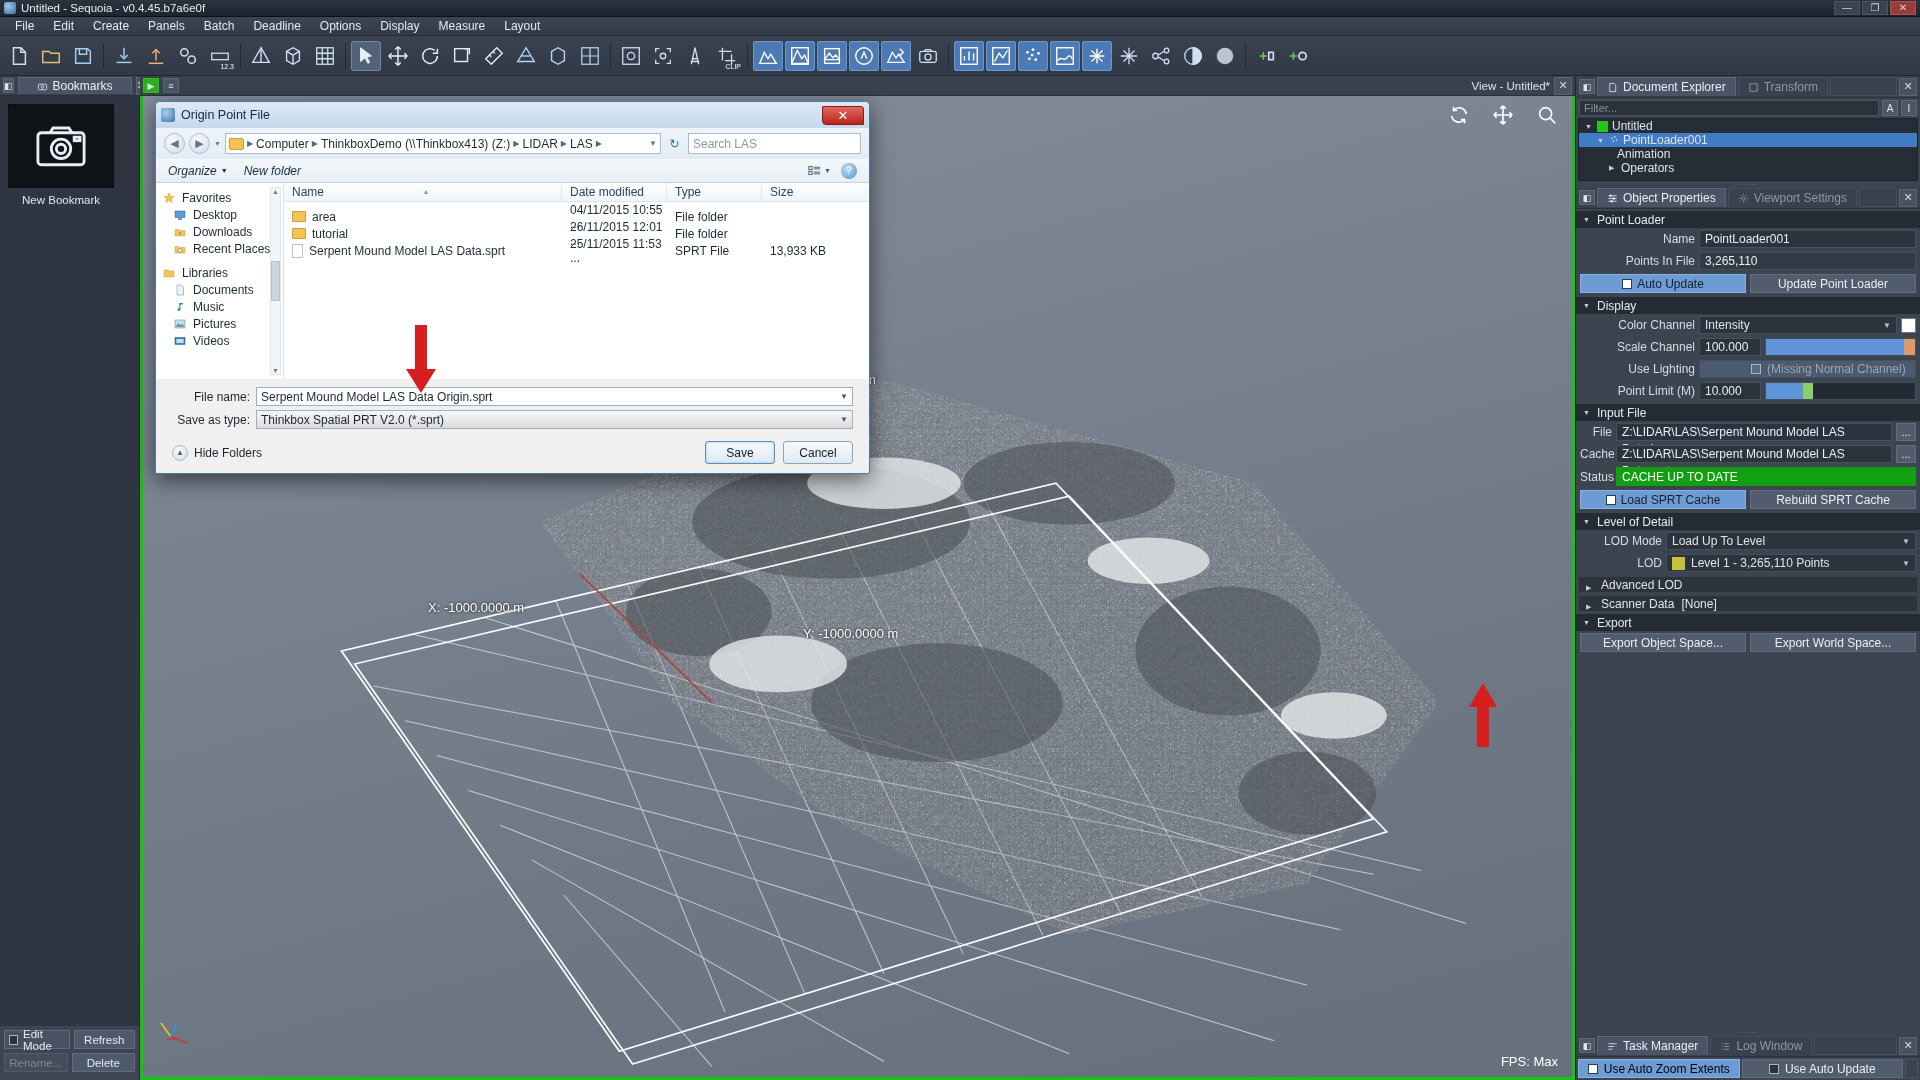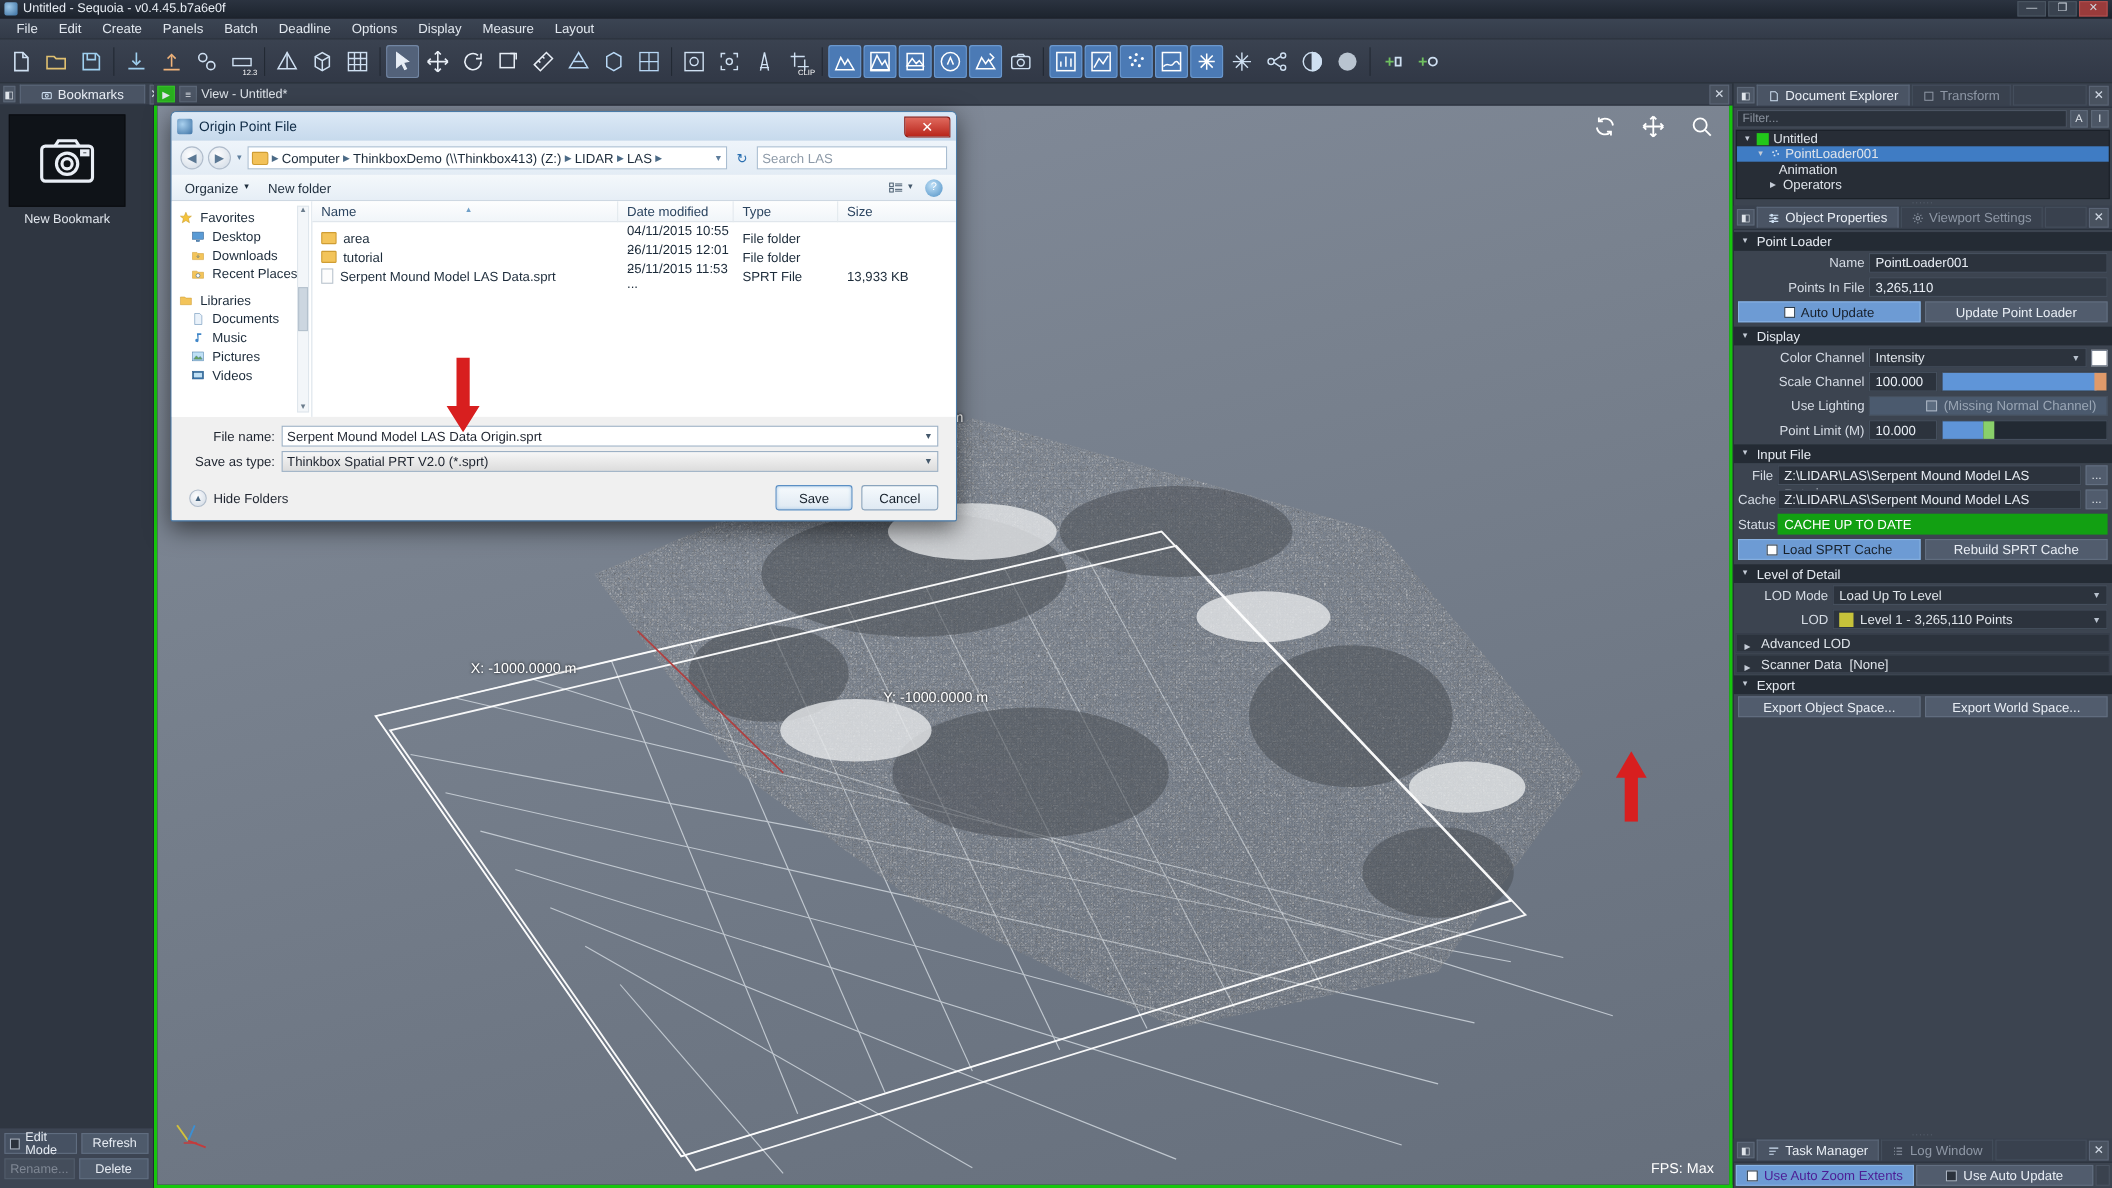--- a/index.html
+++ b/index.html
@@ -54,21 +54,21 @@
   .lbtn{flex:1;height:19px;background:#4e5a6b;border:1px solid #606d80;
     font-size:11.5px;display:flex;align-items:center;justify-content:center;color:#e6ebf2;}
   .lbtn.dis{color:#7f8794;background:#444d5b;border-color:#525c6b;}
   .lbtn.chk{justify-content:flex-start;padding-left:4px;gap:5px;background:#465162;}
   .cbx{width:10px;height:10px;border:1px solid #aab4c2;background:#2b323c;display:inline-block;}
 
   
   .viewcol{flex:1;display:flex;flex-direction:column;background:#2f3641;}
   .viewhdr{height:20px;display:flex;align-items:center;background:#39414e;
     border-bottom:1px solid #2a313c;padding:0 3px;gap:4px;font-size:11.5px;}
-  .viewhdr .vtitle{flex:1;text-align:left;}
+  .viewhdr .vtitle{flex:1;text-align:right;}
   .green{background:#2ab01f !important;border-color:#35c028 !important;}
   .viewport{flex:1;position:relative;border:3px solid #16c60c;border-top:none;
     background:linear-gradient(160deg,#7b8595 0%,#717b8c 40%,#6d7casdf 60%,#69737f 100%);
     overflow:hidden;}
   .vp-inner{position:absolute;inset:0;
     background:linear-gradient(165deg,#848d9c 0%,#79828f 35%,#6e7784 70%,#666f7c 100%);}
   .vp-icons{position:absolute;top:8px;right:14px;display:flex;gap:22px;}
   .vp-icons svg{width:22px;height:22px;}
   .axislbl{position:absolute;color:#fff;font-size:13px;text-shadow:0 0 3px #000;}
   .fps{position:absolute;right:14px;bottom:8px;color:#fff;font-size:13px;}
@@ -125,21 +125,21 @@
     font-size:11px;display:flex;align-items:center;justify-content:center;}
   .sect-collapsed{background:#2c333d;height:17px;display:flex;align-items:flex-end;
     gap:7px;padding-left:7px;font-size:12px;margin:2px 2px 0;border:1px solid #3a424e;}
   .lodsw{width:13px;height:13px;background:#c6c23a;}
   .grip{height:6px;display:flex;align-items:center;justify-content:center;
     font-size:7px;color:#6d7785;letter-spacing:1px;}
   .bottomtabs{margin-top:auto;}
   .chkbtnrow{display:flex;gap:2px;padding:2px;}
   .chkbtn{flex:1;height:19px;display:flex;align-items:center;justify-content:center;
     gap:6px;font-size:12px;background:#515c6d;border:1px solid #626e80;color:#e9eef5;}
-  .chkbtn.on{background:#6d9bd4;border-color:#89b2e2;color:#4c1d95;}
+  .chkbtn.on{background:#6d9bd4;border-color:#89b2e2;color:#000000;}
   .scrollcol{width:13px;background:#3a424e;border:1px solid #4a5361;}
 
   
   .dlg{position:absolute;left:155px;top:101px;width:715px;height:373px;
     background:#f0f0f0;border:1px solid #4a7ba8;border-radius:5px 5px 2px 2px;
     box-shadow:0 6px 22px rgba(0,0,0,.55);font-family:"Liberation Sans",sans-serif;
     color:#1f2530;font-size:12px;overflow:hidden;}
   .dlg-tb{height:26px;background:linear-gradient(#dce9f6,#c6d9ec);
     display:flex;align-items:center;padding:0 5px;}
   .dlg-tb .ic{width:14px;height:14px;margin-right:6px;
@@ -160,21 +160,21 @@
   .crumb .fico{width:15px;height:12px;background:#f2c158;border:1px solid #cf9d33;
     border-radius:1px 2px 2px 2px;}
   .crumb .sep{color:#4b6a86;font-size:8px;}
   .crumb .dd{margin-left:auto;font-size:8px;color:#5d7d9c;}
   .refresh{width:19px;height:19px;display:flex;align-items:center;
     justify-content:center;color:#2a6fb0;font-size:12px;}
   .searchbox{width:173px;height:21px;background:#fff;border:1px solid #a9bdd1;
     display:flex;align-items:center;padding:0 4px;color:#8d9aa8;font-size:12px;}
   .dlg-cmd{height:24px;background:linear-gradient(#f4f8fb,#e6eef6);
     border-bottom:1px solid #c6d3de;display:flex;align-items:center;gap:16px;padding:0 12px;}
-  .dlg-cmd .c{font-size:12px;color:#1e2d3c;display:flex;align-items:center;gap:4px;}
+  .dlg-cmd .c{font-size:12px;color:#1e2d3c;display:flex;align-items:center;gap:4px;font-style:italic;}
   .dlg-cmd .c .a{font-size:7px;}
   .dlg-cmd .right{margin-left:auto;display:flex;align-items:center;gap:10px;}
   .viewico{display:flex;align-items:center;gap:3px;color:#44586b;font-size:10px;}
   .helpico{width:16px;height:16px;border-radius:50%;
     background:radial-gradient(circle at 40% 35%,#bfe0f7,#4e8fc4);
     color:#fff;font-size:10px;display:flex;align-items:center;justify-content:center;}
   .dlg-body{display:flex;height:196px;background:#fff;}
   .navpane{width:128px;background:#fff;border-right:1px solid #dbe3ea;
     padding:6px 0 0 6px;position:relative;}
   .npitem{display:flex;align-items:center;gap:6px;height:17px;font-size:12px;color:#1c2b3a;}

